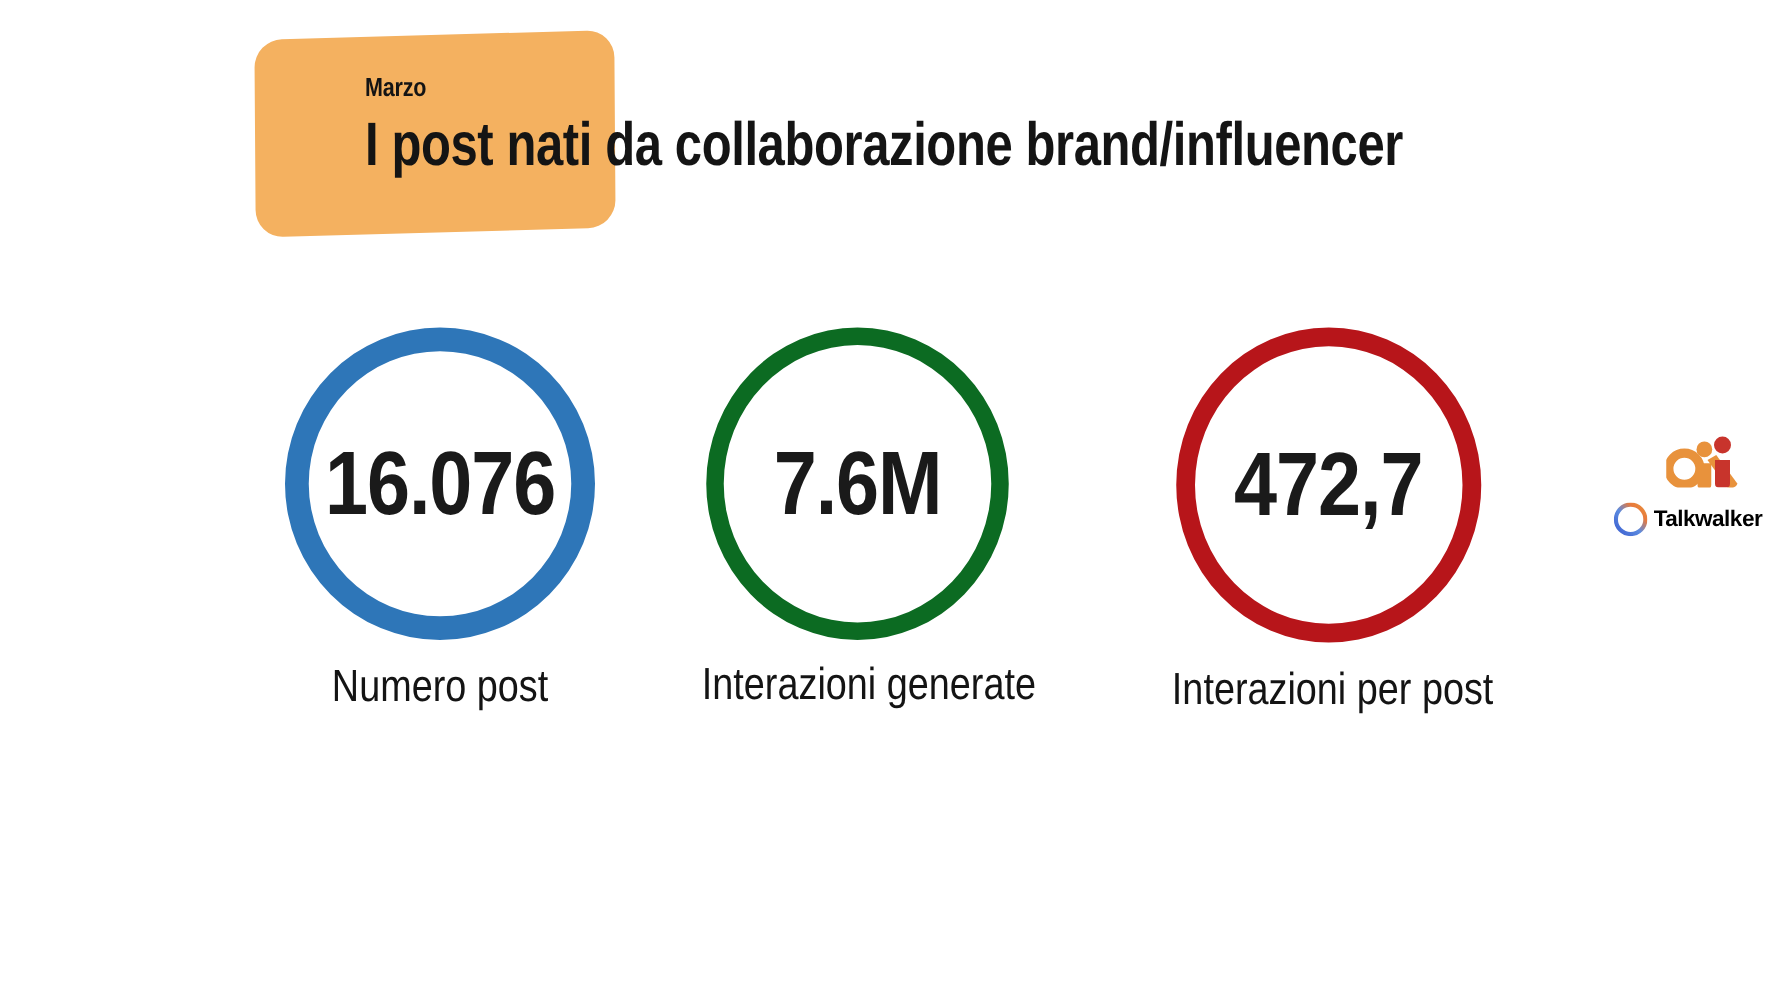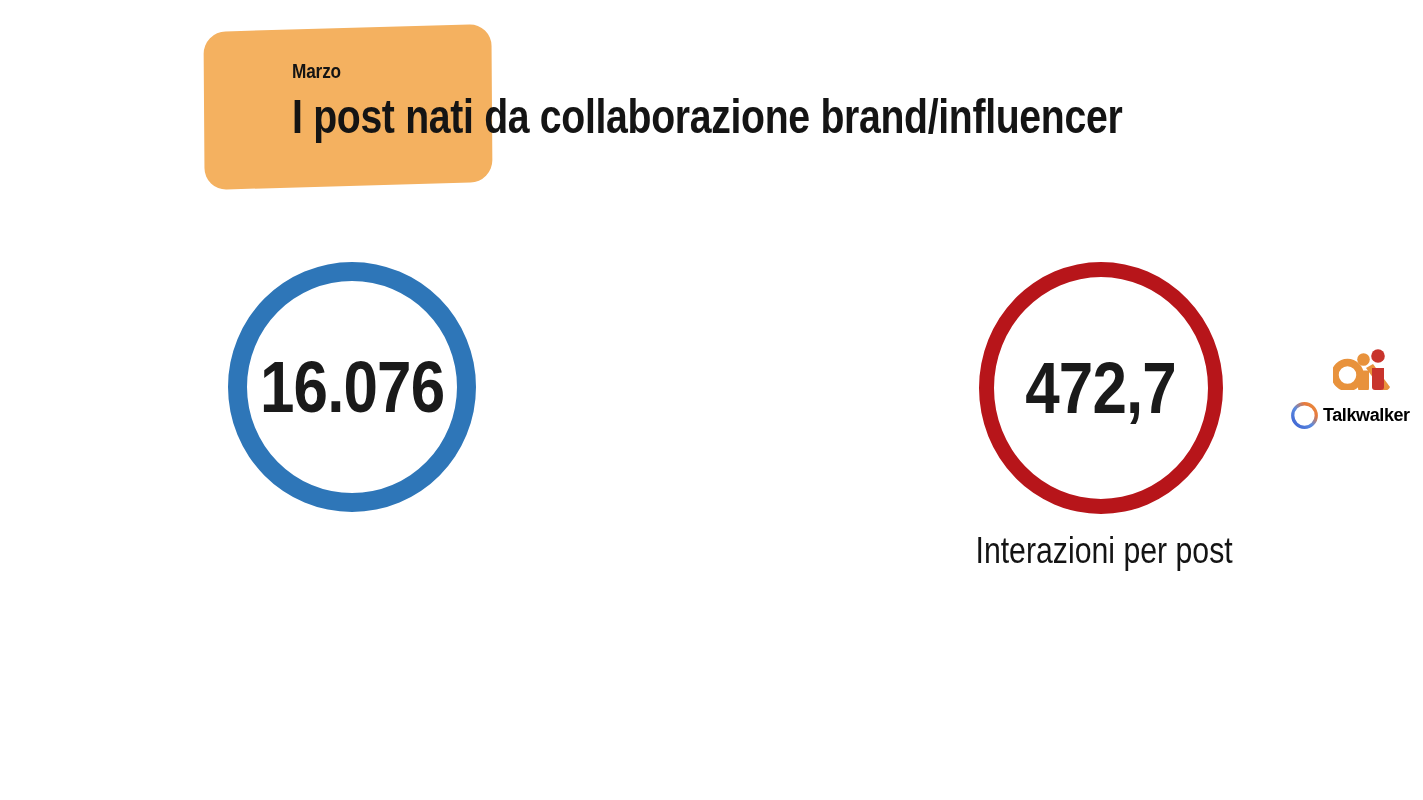--- a/index.html
+++ b/index.html
@@ -127,21 +127,21 @@
     margin-top: 16px;
     white-space: nowrap;
   }
   .kpi-label span {
     display: inline-block;
     transform: scaleX(0.84);
   }
 
   #kpi-0 { left: 202px; }
   #kpi-1 { left: 536px; }
-  #kpi-2 { left: 951px; }
+  #kpi-2 { left: 913px; }
 
   #kpi-0 .kpi-ring { border: 19px solid #2E76B8; }
   #kpi-1 .kpi-ring { border: 14px solid #0C6B22; }
   #kpi-2 .kpi-ring { border: 15px solid #B7151A; }
 
   #kpi-1 .kpi-ring-wrap { width: 242px; height: 250px; }
   #kpi-2 .kpi-ring-wrap { width: 244px; height: 252px; }
 
   #kpi-1 .kpi-label { margin-top: 14px; }
   #kpi-2 .kpi-label { margin-top: 16px; text-decoration: underline; }
@@ -215,22 +215,32 @@
 
   <div id="kpi-row">
 
     <div class="kpi" id="kpi-0">
       <div class="kpi-ring-wrap">
         <div class="kpi-ring"></div>
         <div class="kpi-value">
             <span>16.076</span>
           </div>
       </div>
-    </div>
-
+      <div class="kpi-label"><span>Numero post</span></div>
+    </div>
+
+    <div class="kpi" id="kpi-1">
+      <div class="kpi-ring-wrap">
+        <div class="kpi-ring"></div>
+        <div class="kpi-value">
+            <span>7.6M</span>
+          </div>
+      </div>
+      <div class="kpi-label"><span>Interazioni generate</span></div>
+    </div>
 
     <div class="kpi" id="kpi-2">
       <div class="kpi-ring-wrap">
         <div class="kpi-ring"></div>
         <div class="kpi-value">
             <span>472,7</span>
           </div>
       </div>
       <div class="kpi-label"><span>Interazioni per post</span></div>
     </div>

